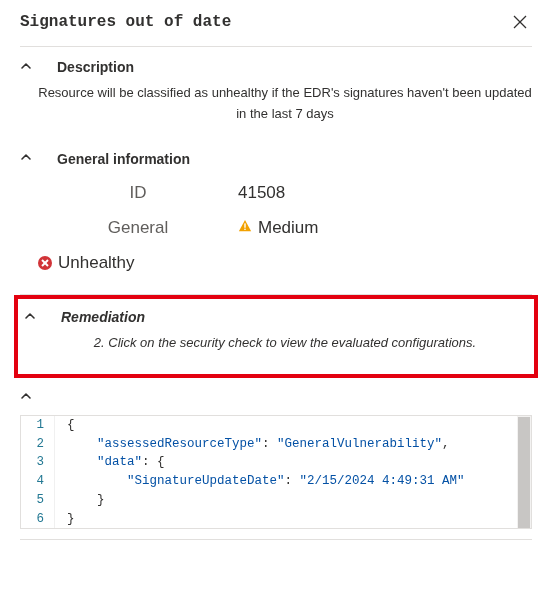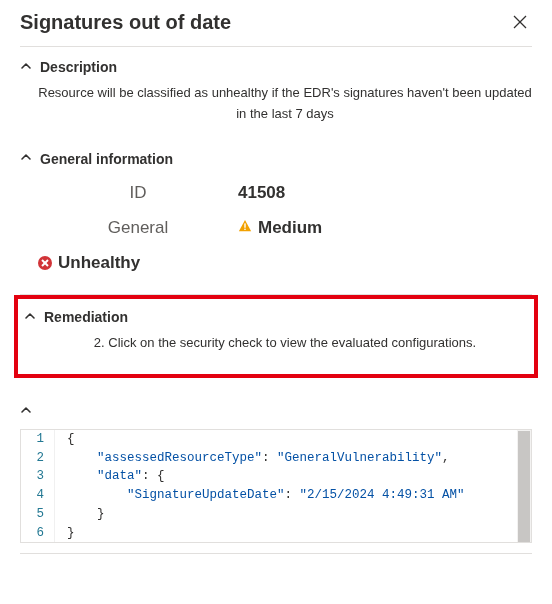--- a/index.html
+++ b/index.html
@@ -14,42 +14,43 @@
   .panel {
     padding: 10px 20px 20px 20px;
   }
   .header {
     display: flex;
     justify-content: space-between;
     align-items: center;
     padding-bottom: 12px;
   }
   .title {
-    font-size: 20px;
+    font-size: 16px;
     font-weight: 600;
+    font-family: Liberation Mono, monospace;
   }
   .close-btn {
     width: 24px; height: 24px;
     display: flex; align-items: center; justify-content: center;
     cursor: pointer;
     color: #323130;
   }
   .close-btn svg { stroke: #323130; stroke-width: 1.2; }
   .hr {
     border: none;
     border-top: 1px solid #e1dfdd;
     margin: 0;
   }
   .section {
     padding: 12px 0 10px 0;
   }
   .section-head {
     display: flex;
     align-items: center;
-    gap: 8px;
+    gap: 25px;
     cursor: pointer;
   }
   .section-head .chev svg { stroke: #323130; stroke-width: 1.6; fill:none; stroke-linecap:round; stroke-linejoin:round;}
   .section-title {
     font-weight: 600;
     font-size: 14px;
   }
   .section-body {
     padding: 8px 0 4px 18px;
     font-size: 13px;
@@ -63,33 +64,33 @@
     font-size: 17px;
   }
   .kv-key {
     width: 200px;
     color: #605e5c;
   }
   .kv-val {
     display: flex;
     align-items: center;
     gap: 6px;
-    font-weight: bold;
   }
   .icon-warn svg path { fill: #f2a100; }
   .icon-warn svg .bang { fill: #fff; }
   .icon-err {
     width:14px; height:14px; border-radius:50%;
     background:#d13438; display:flex; align-items:center; justify-content:center;
   }
   .icon-err svg { stroke:#fff; stroke-width:2; }
   .highlight-box {
     border: 4px solid #e3000f;
-    margin: 0 -6px 14px -6px;
+    margin: 0 -6px 0 -6px;
     padding: 6px 6px 10px 6px;
+    font-style: italic;
   }
   .highlight-box .section { padding: 4px 0 4px 0; }
   .highlight-box .section-body { padding-top: 6px; }
   .step { margin: 2px 0; }
   .code-block {
     border: 1px solid #e1dfdd;
     margin: 10px 0 0 0;
     font-family: Consolas, "Courier New", monospace;
     font-size: 12.5px;
     line-height: 1.5;

